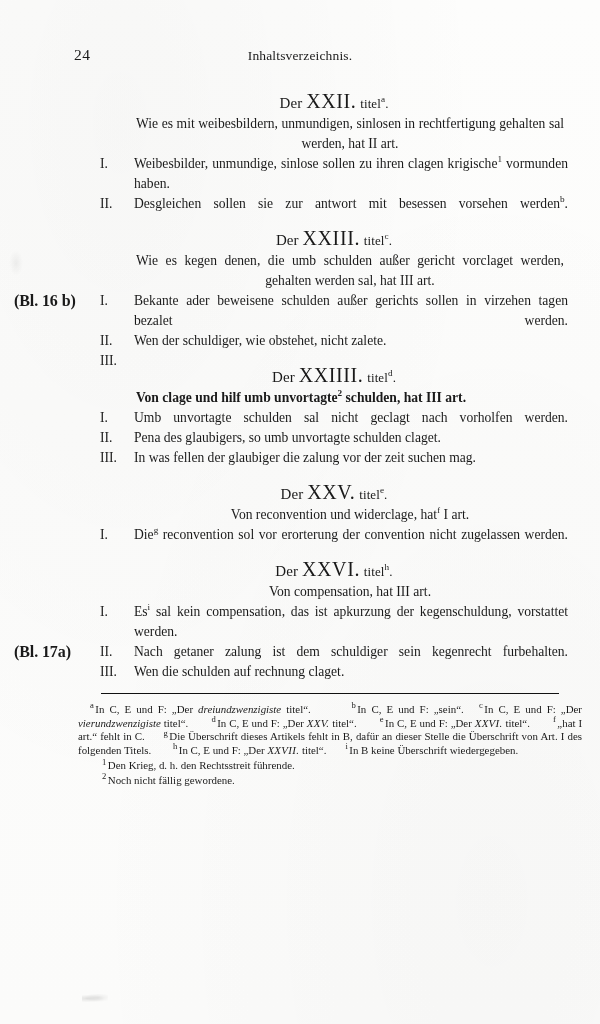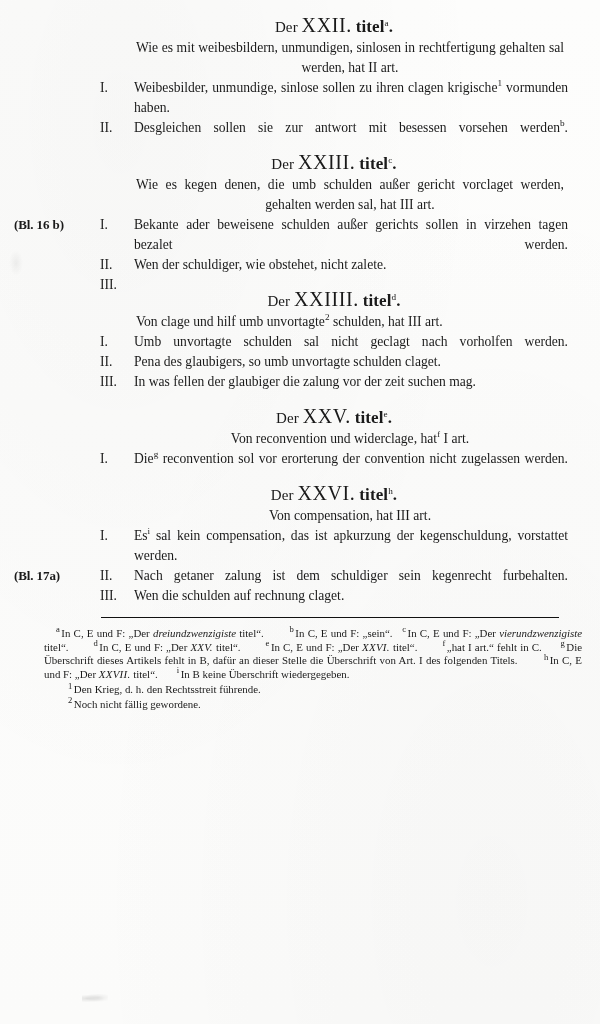--- a/index.html
+++ b/index.html
@@ -69,35 +69,35 @@
     font-size: 15px;
     margin-top: 13px;
     margin-bottom: 1px;
     letter-spacing: 0.1px;
   }
   .titel .rom {
     font-size: 20px;
     letter-spacing: 0.6px;
   }
   .titel .word {
-    font-size: 17px;
-    font-weight: bold;
+    font-size: 13px;
   }
 
   .lead {
     font-size: 13.6px;
     line-height: 20px;
     text-align: justify;
     text-align-last: center;
     margin: 0 0 0 36px;
     padding-right: 4px;
   }
   .lead.just {
     text-align: justify;
     text-align-last: left;
+    font-weight: bold;
   }
 
   .art {
     position: relative;
     font-size: 13.6px;
     line-height: 20px;
     padding-left: 34px;
     text-align: justify;
     text-align-last: left;
     margin: 0;
@@ -115,38 +115,38 @@
   sup {
     font-size: 9.2px;
     vertical-align: super;
     line-height: 0;
   }
 
   
   .blatt {
     position: absolute;
     left: -86px;
-    font-size: 13px;
+    font-size: 16px;
     font-weight: 700;
     letter-spacing: -0.1px;
     white-space: nowrap;
   }
   .gap-md { height: 11px; }
 
   
   .fn-rule {
     width: 458px;
     margin: 0 0 0 101px;
     border: 0;
     border-top: 1.3px solid #111;
     height: 0;
   }
   .footnotes {
     margin-top: 9px;
-    padding-left: 44px;
+    padding-left: 78px;
     padding-right: 18px;
     font-size: 10.9px;
     line-height: 13.6px;
     text-align: justify;
     text-align-last: left;
   }
   .footnotes .fn-para {
     margin: 0;
     text-indent: 12px;
     text-align: justify;
@@ -194,20 +194,24 @@
   }
 </style>
 </head>
 <body>
 
 <div class="page"></div>
 <div class="speck2"></div>
 
 <div class="content">
 
+  <div class="runhead">
+    <div class="folio">24</div>
+    <div class="runhead-title">Inhaltsverzeichnis.</div>
+  </div>
 
   <div class="body">
 
     <div class="titel"><span>Der</span> <span class="rom">XXII.</span> <span class="word">titel</span><sup>a</sup><span class="word">.</span></div>
 
     <p class="lead">Wie es mit weibesbildern, unmundigen, sinlosen in rechtfertigung gehalten sal werden, hat II art.</p>
 
     <p class="art hang"><span class="num">I.</span><span>Weibesbilder, unmundige, sinlose sollen zu ihren clagen krigische</span><sup>1</sup><span> vormunden haben.</span></p>
 
     <p class="art hang"><span class="num">II.</span><span>Desgleichen sollen sie zur antwort mit besessen vorsehen werden</span><sup>b</sup><span>.</span></p>

